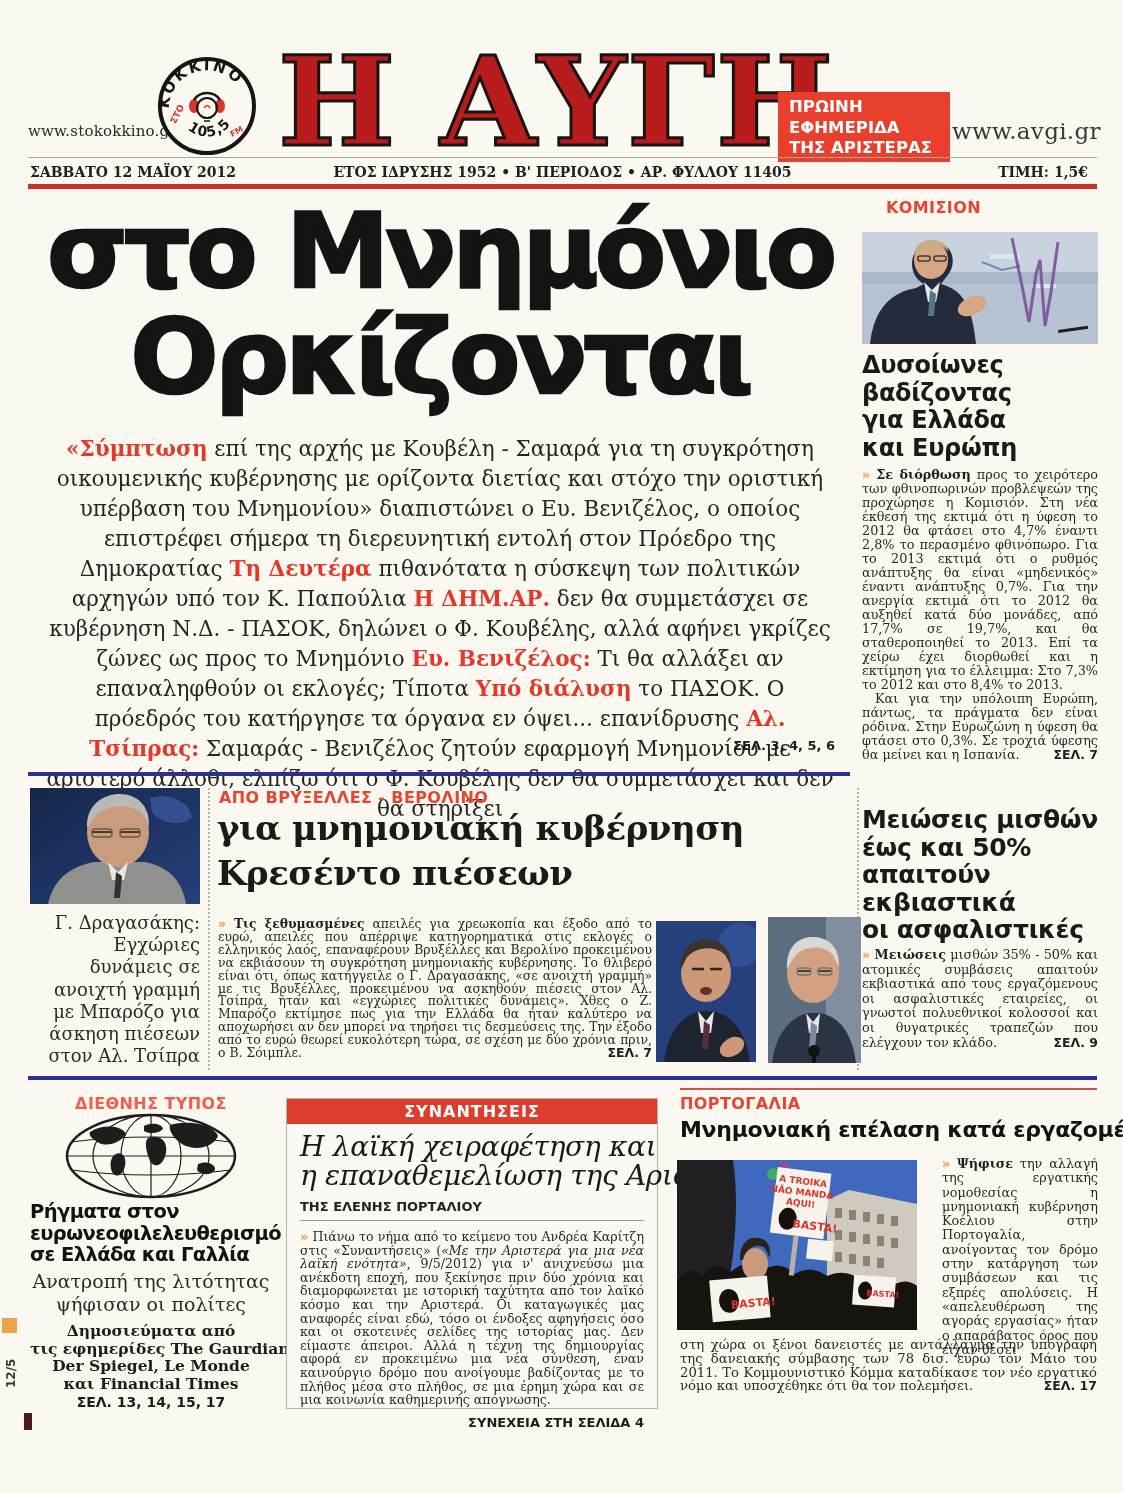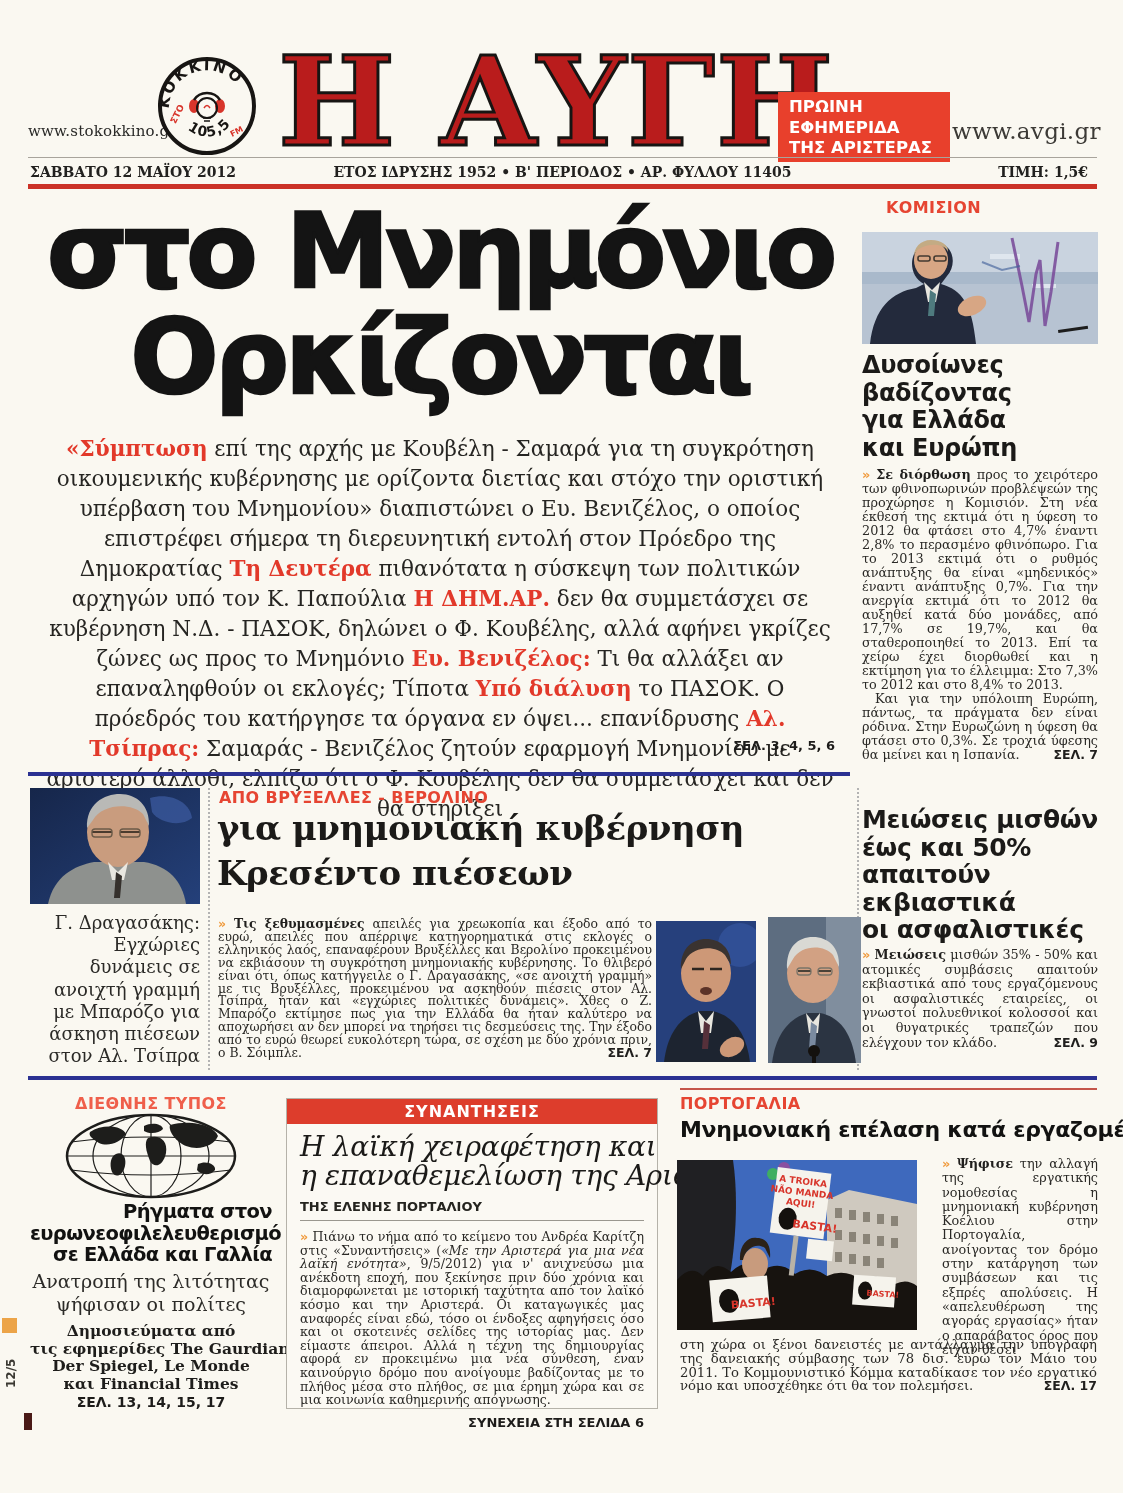--- a/index.html
+++ b/index.html
@@ -84,21 +84,21 @@
   .rc-head span, .ins-head span{ display:block; white-space:nowrap; }
   .rc-body{ left:862px; top:468px; width:236px; font-size:12.8px; line-height:14px; }
   .rc-body p+p{ text-indent:13px; }
   .ins-head{ left:862px; top:806px; width:236px; font-weight:bold; font-size:25px;
     line-height:27.5px; color:#1b1a18; letter-spacing:-.3px; }
   .ins-body{ left:862px; top:948px; width:236px; font-size:12.8px; line-height:14.6px; }
 
   
   .bl-kicker{ left:30px; top:1094px; width:242px; text-align:center; color:#ef5f4b; }
   .globe{ left:64px; top:1112px; }
-  .bl-head{ left:30px; top:1201px; width:242px; text-align:right; font-weight:bold;
+  .bl-head{ left:30px; top:1201px; width:242px; text-align:left; font-weight:bold;
     font-size:19.5px; line-height:21.5px; color:#121211; letter-spacing:-.6px; }
   .bl-head span, .bl-sub span, .bl-src span{ display:block; white-space:nowrap; }
   .bl-sub{ left:30px; top:1270px; width:242px; text-align:center; font-size:19px;
     line-height:23px; color:#2c2b28; }
   .bl-src{ left:30px; top:1322px; width:242px; text-align:center; font-weight:bold;
     font-size:15.5px; line-height:17.5px; color:#1e1d1b; }
   .bl-ref{ left:30px; top:1394px; width:242px; text-align:center; font-weight:bold; font-size:14px; }
 
   
   .meet-box{ left:286px; top:1098px; width:372px; height:311px; border:1px solid #b5b2a9; background:#fbf9f3; }
@@ -332,21 +332,21 @@
 
   <div class="abs meet-box">
     <div class="meet-banner">ΣΥΝΑΝΤΗΣΕΙΣ</div>
     <div class="meet-inner">
       <h3 class="meet-head">
         <span>Η λαϊκή χειραφέτηση και</span>
         <span>η επαναθεμελίωση της Αριστεράς</span>
       </h3>
       <div class="meet-byline">ΤΗΣ ΕΛΕΝΗΣ ΠΟΡΤΑΛΙΟΥ</div>
       <p class="meet-body body-just"><span class="arrow">»</span> <span><span>Πιάνω το νήμα από το κείμενο του Ανδρέα Καρίτζη στις «Συναντήσεις» (</span><span class="i">«Με την Αριστερά για μια νέα λαϊκή ενότητα»</span><span>, 9/5/2012) για ν' ανιχνεύσω μια ανέκδοτη εποχή, που ξεκίνησε πριν δύο χρόνια και διαμορφώνεται με ιστορική ταχύτητα από τον λαϊκό κόσμο και την Αριστερά. Οι καταγωγικές μας αναφορές είναι εδώ, τόσο οι ένδοξες αφηγήσεις όσο και οι σκοτεινές σελίδες της ιστορίας μας. Δεν είμαστε άπειροι. Αλλά η τέχνη της δημιουργίας αφορά εν προκειμένω μια νέα σύνθεση, έναν καινούργιο δρόμο που ανοίγουμε βαδίζοντας με το πλήθος μέσα στο πλήθος, σε μια έρημη χώρα και σε μια κοινωνία καθημερινής απόγνωσης.</span></span></p>
-      <div class="meet-cont">ΣΥΝΕΧΕΙΑ ΣΤΗ ΣΕΛΙΔΑ 6</div>
+      <div class="meet-cont">ΣΥΝΕΧΕΙΑ ΣΤΗ ΣΕΛΙΔΑ 4</div>
     </div>
   </div>
 
   <div class="abs pt-rule"></div>
   <div class="abs kicker pt-kicker">ΠΟΡΤΟΓΑΛΙΑ</div>
   <h3 class="abs pt-head sans">Μνημονιακή επέλαση κατά εργαζομένων</h3>
 
   <svg class="abs protest-photo" width="240" height="170" viewBox="0 0 240 170">
     <rect width="240" height="170" fill="#3e69bd"></rect>
     <path d="M150,170 L150,40 L172,30 L240,44 L240,170 Z" fill="#cfc9bf"></path>

